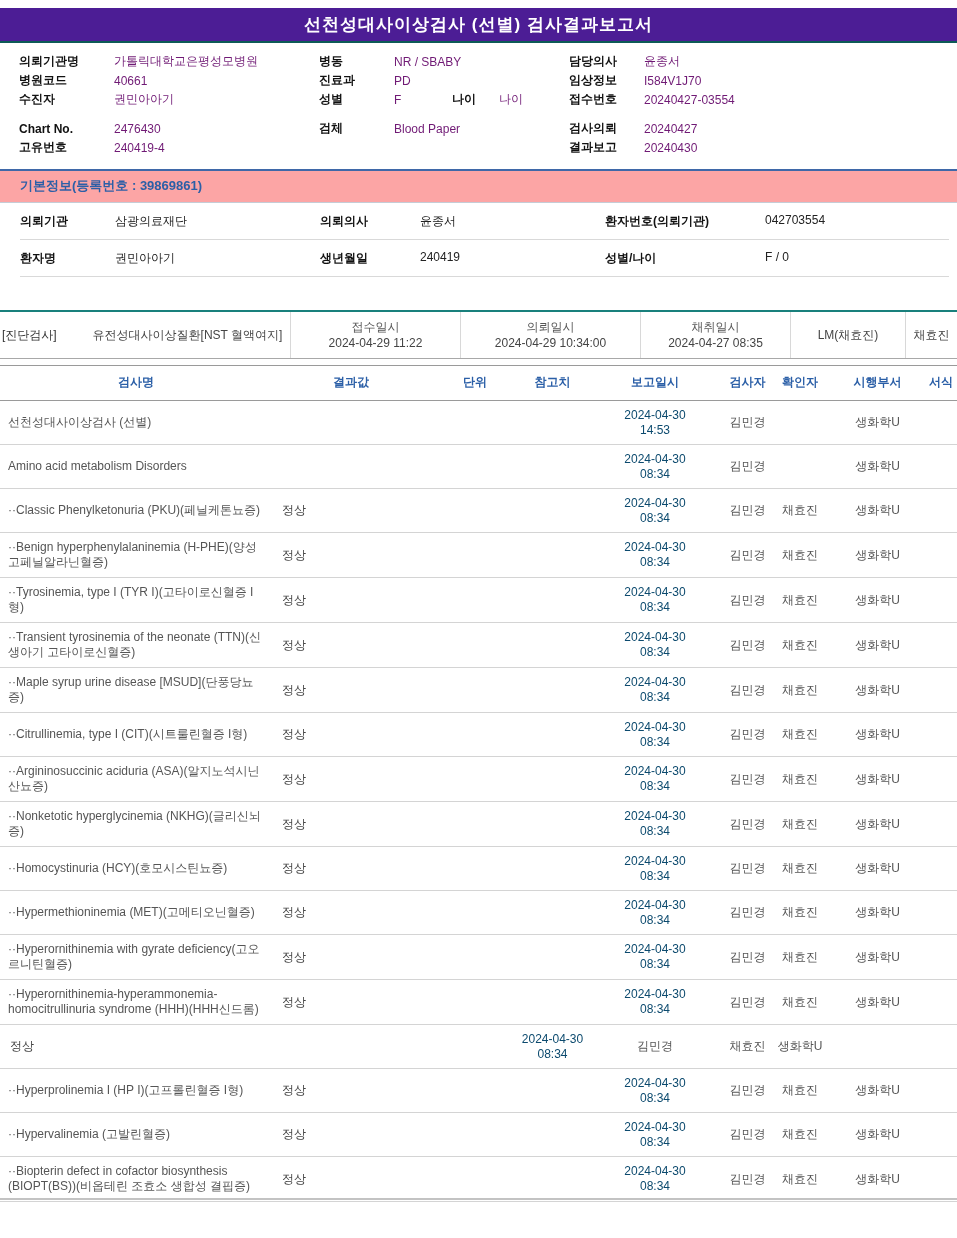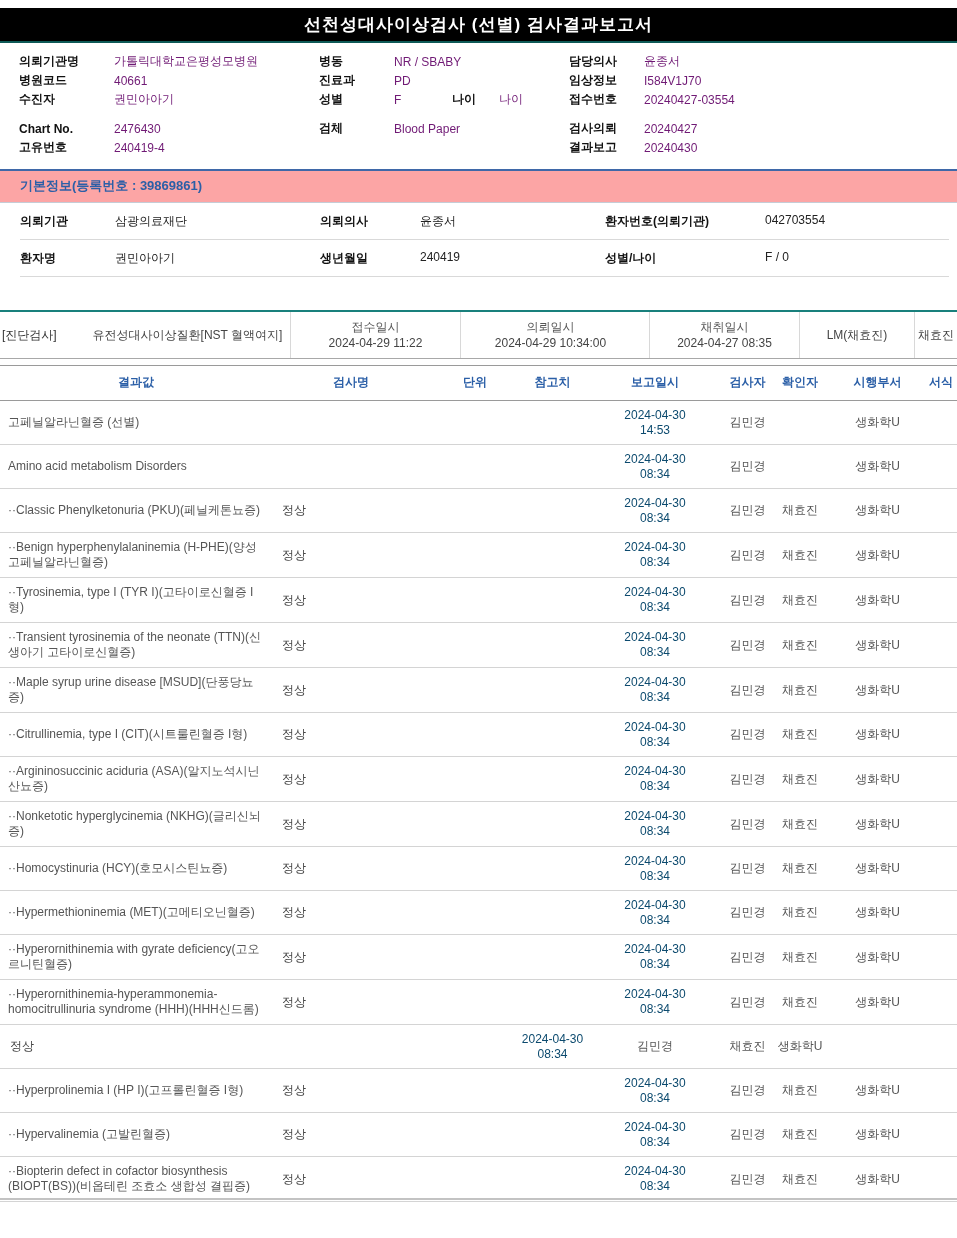--- a/index.html
+++ b/index.html
@@ -3,21 +3,21 @@
 <meta charset="utf-8">
 <style>
   * { margin:0; padding:0; box-sizing:border-box; }
   html,body { background:#fff; }
   body {
     width:957px; height:1238px; position:relative; overflow:hidden;
     font-family:"Liberation Sans","DejaVu Sans",sans-serif; color:#222; font-size:12px;
   }
   
   .title-bar {
-    margin-top:8px; height:35px; line-height:33px; background:#000000;
+    margin-top:8px; height:35px; line-height:33px; background:#4c1d95;
     border-bottom:2px solid #0e5a57; color:#fff; text-align:center;
     font-size:17px; font-weight:bold; letter-spacing:1px;
   }
   
   .hdr { display:flex; padding:9px 0 0 19px; }
   .hdr-left  { width:300px; }
   .hdr-mid   { width:250px; }
   .hdr-right { flex:1; }
   .hdr-row { display:flex; align-items:center; height:19px; }
   .hdr-row:nth-child(4) { margin-top:10px; }
@@ -44,21 +44,21 @@
   .band {
     margin-top:33px; border-top:2px solid #19807c; border-bottom:1px solid #a8a8a8;
     display:flex; color:#444;
   }
   .band-cell {
     display:flex; flex-direction:column; justify-content:center; align-items:center;
     padding:7px 2px; line-height:16px; text-align:center;
   }
   .b-tag   { width:85px;  align-items:flex-start; padding-left:2px; color:#333; }
   .b-group { width:205px; }
-  .b-c1 { width:170px; } .b-c2 { width:180px; } .b-c3 { width:150px;margin-left:9px; }
+  .b-c1 { width:170px; } .b-c2 { width:180px; } .b-c3 { width:150px; }
   .b-coll { width:115px; } .b-team { flex:1; }
   .b-c1,.b-c2,.b-c3,.b-coll,.b-team { border-left:1px solid #d8d8d8; }
   .band .lab { color:#555; }
   
   .res-head, .res-row {
     display:grid;
     grid-template-columns:272px 158px 90px 65px 140px 45px 60px 95px 32px;
   }
   .res-head {
     margin-top:6px; border-top:1px solid #9a9a9a; border-bottom:1px solid #9a9a9a;
@@ -174,33 +174,33 @@
   </div>
   <div class="band-cell b-c3">
     <div class="lab">채취일시</div>
     <div>2024-04-27 08:35</div>
   </div>
   <div class="band-cell b-coll">LM(채효진)</div>
   <div class="band-cell b-team">채효진</div>
 </div>
 
 <div class="res-head">
+  <div>검사명</div>
   <div>결과값</div>
-  <div>검사명</div>
   <div>단위</div>
   <div>참고치</div>
   <div>보고일시</div>
   <div>검사자</div>
   <div>확인자</div>
   <div>시행부서</div>
   <div>서식</div>
 </div>
 <div id="res-body">
     <div class="res-row">
-      <div class="name">고페닐알라닌혈증 (선별)</div>
+      <div class="name">선천성대사이상검사 (선별)</div>
       <div class="result"></div>
       <div class="ctr"></div>
       <div class="ctr"></div>
       <div class="date">2024-04-30
 14:53</div>
       <div class="ctr">김민경</div>
       <div class="ctr"></div>
       <div class="ctr">생화학U</div>
       <div class="ctr"></div>
     </div>

